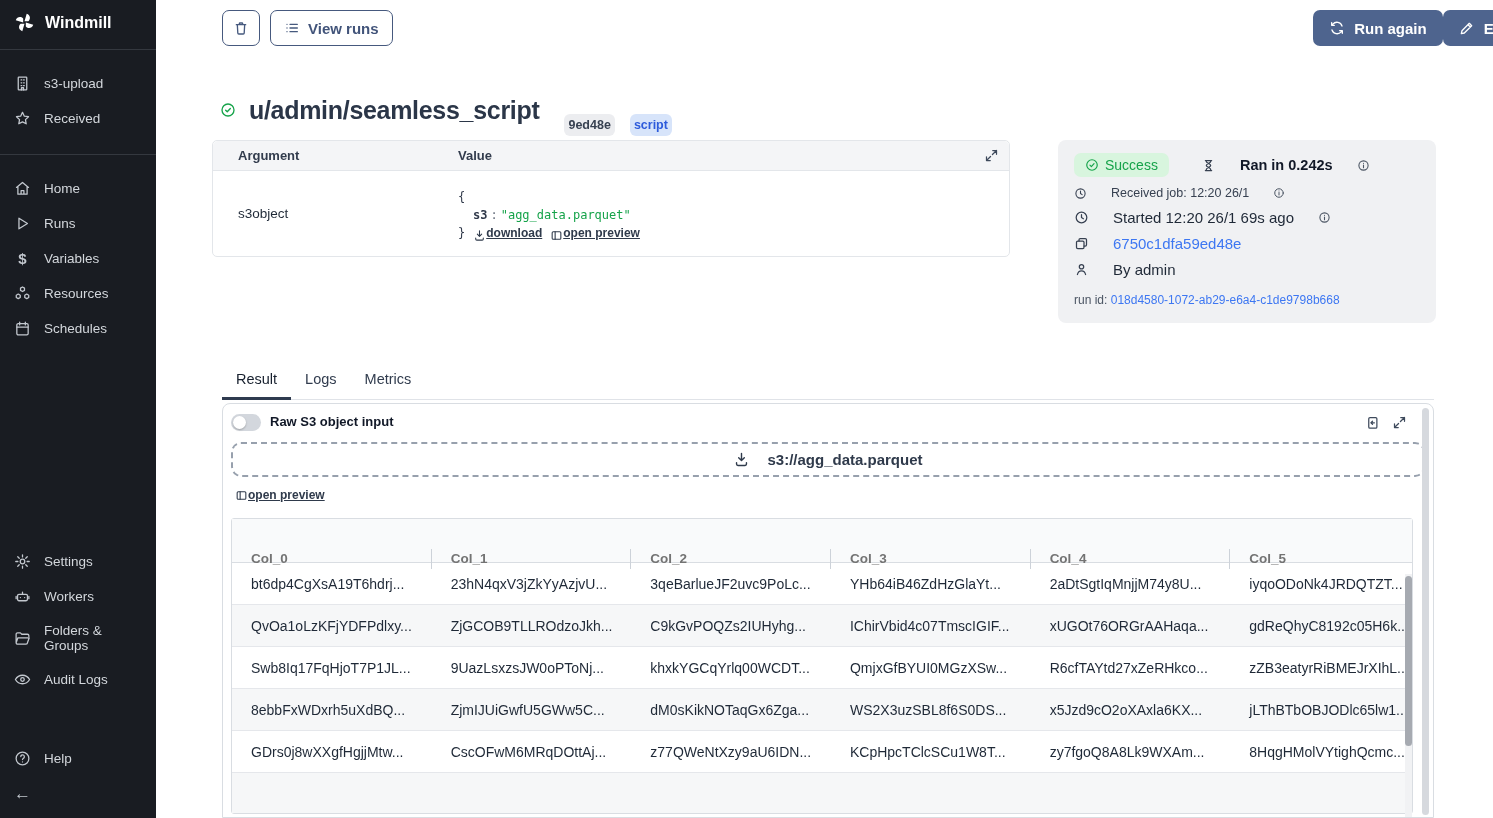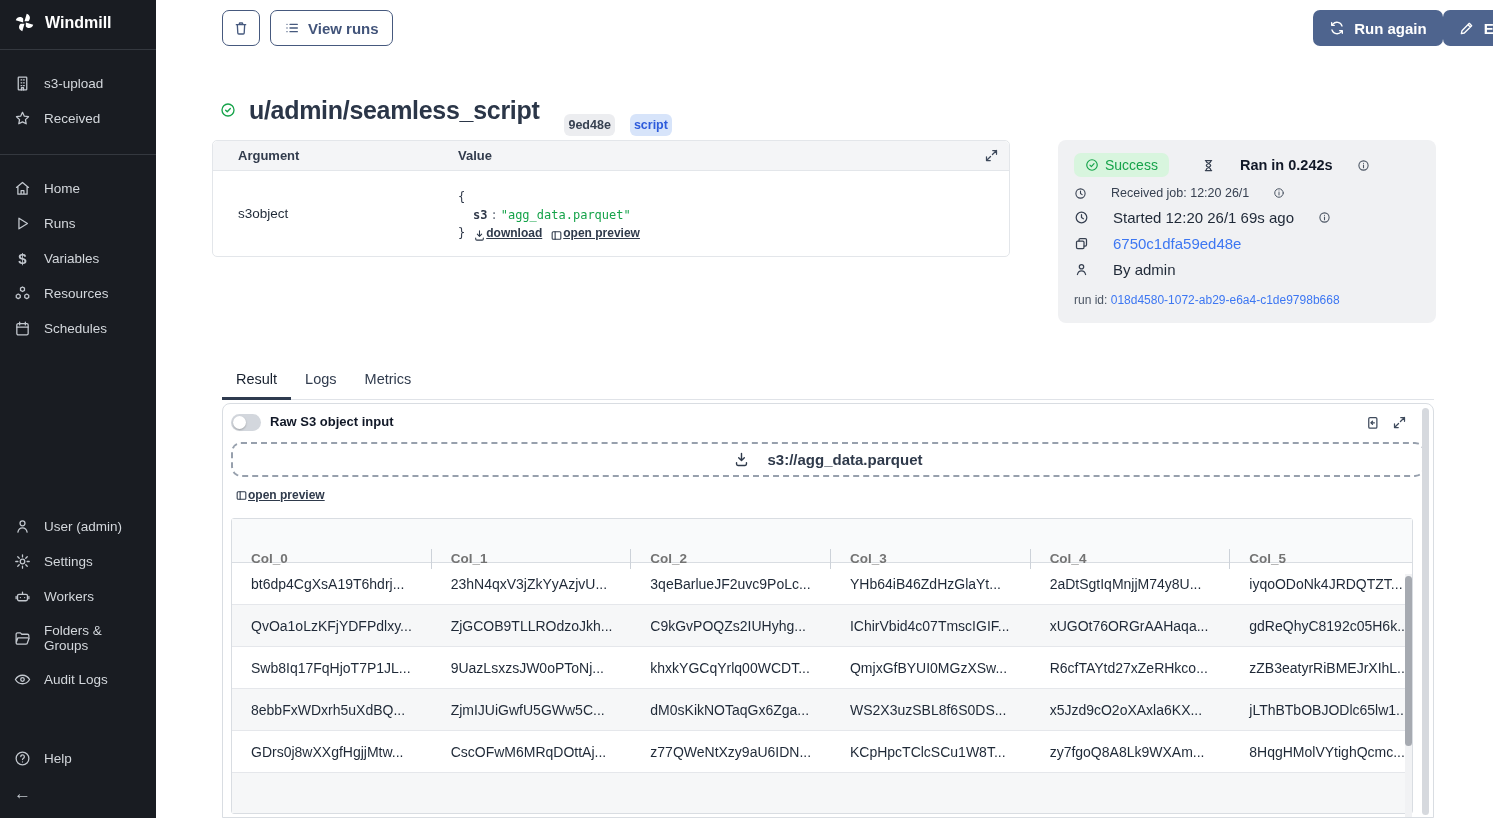--- a/index.html
+++ b/index.html
@@ -176,27 +176,20 @@
     <span>Resources</span>
   </div>
   <div class="sb-item">
     <svg class="ic" viewBox="0 0 24 24">
         <rect x="4" y="5" width="16" height="16" rx="2"></rect>
         <path d="M8 3v4M16 3v4M4 10h16"></path>
       </svg>
     <span>Schedules</span>
   </div>
   <div class="sb-gap"></div>
-  <div class="sb-item">
-    <svg class="ic" viewBox="0 0 24 24">
-        <circle cx="12" cy="7.5" r="3.5"></circle>
-        <path d="M5.5 20c.8-4 3.2-6 6.5-6s5.7 2 6.5 6"></path>
-      </svg>
-    <span>User (admin)</span>
-  </div>
   <div class="sb-item">
     <svg class="ic" viewBox="0 0 24 24">
         <circle cx="12" cy="12" r="3.2"></circle>
         <path d="M12 2.5v3M12 18.5v3M2.5 12h3M18.5 12h3M5.3 5.3l2.1 2.1M16.6 16.6l2.1 2.1M18.7 5.3l-2.1 2.1M7.4 16.6l-2.1 2.1"></path>
       </svg>
     <span>Settings</span>
   </div>
   <div class="sb-item">
     <svg class="ic" viewBox="0 0 24 24">
         <rect x="5" y="9" width="14" height="9" rx="2"></rect>

